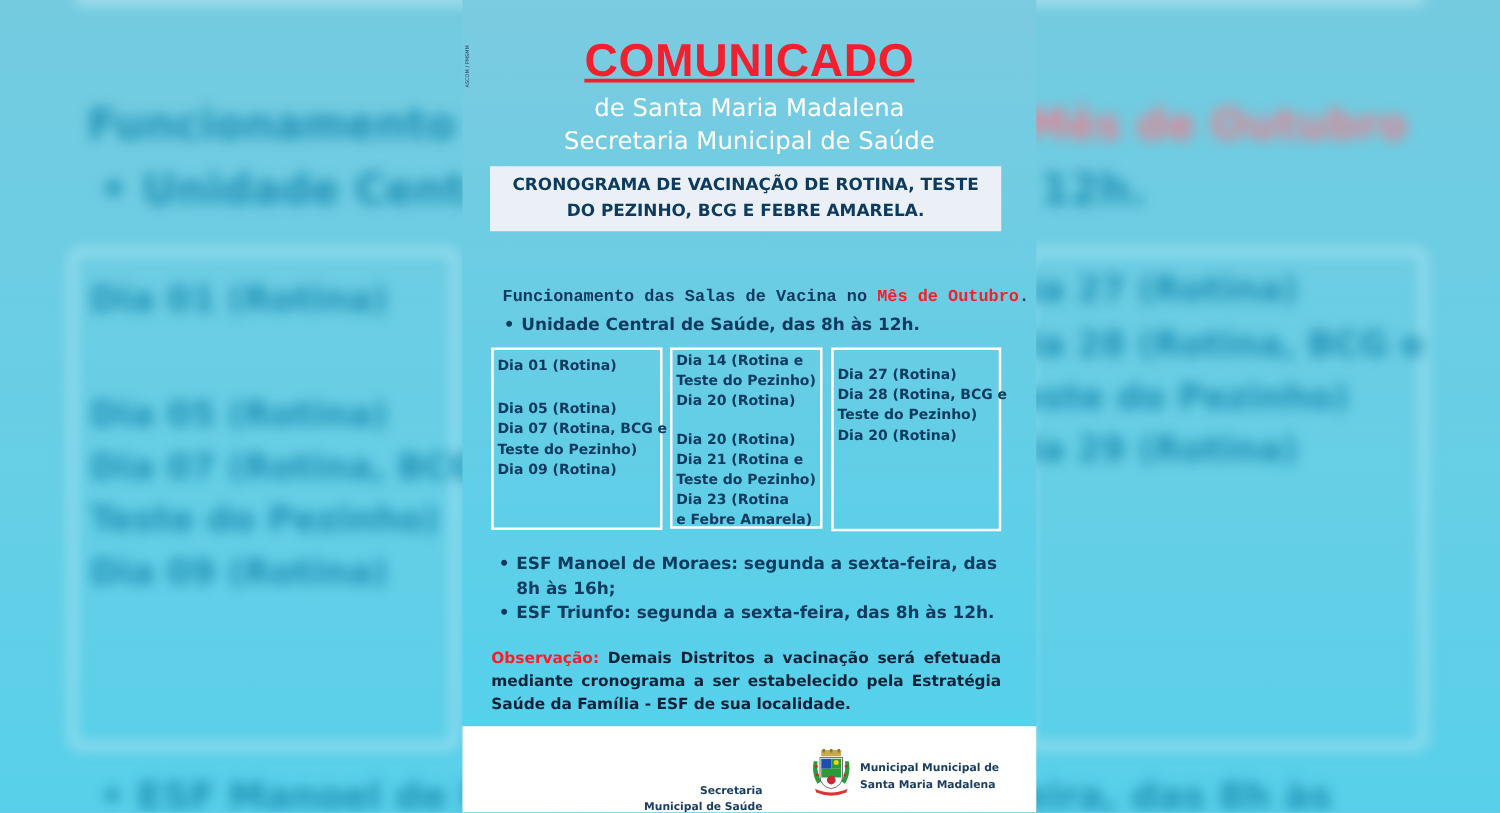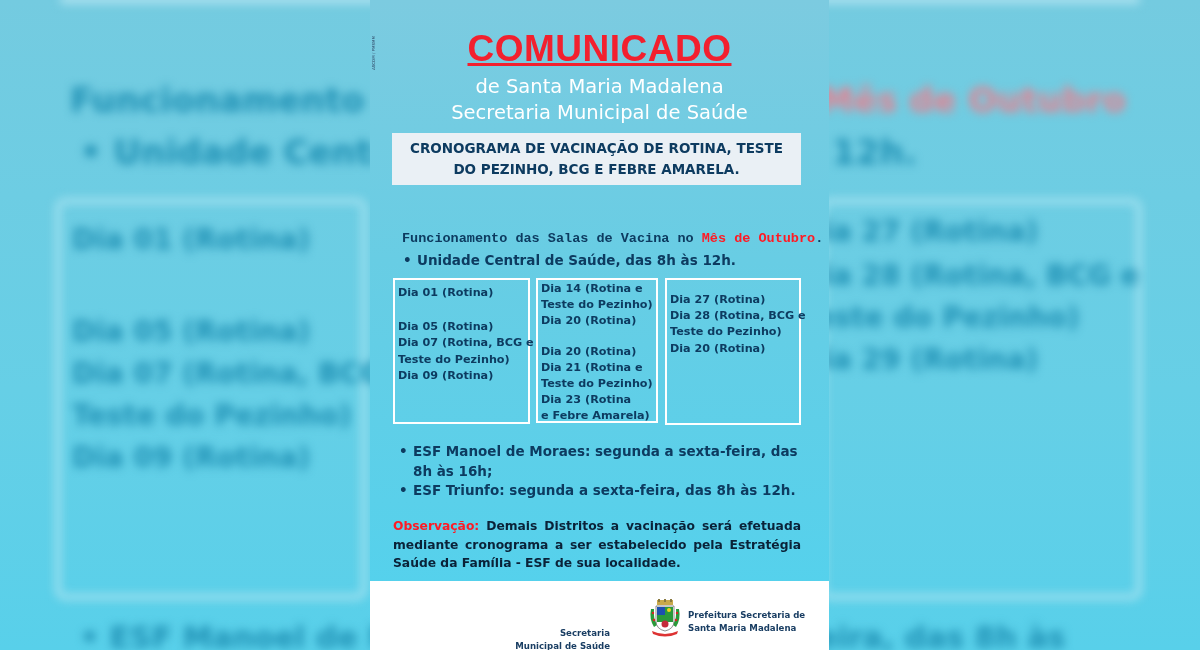--- a/index.html
+++ b/index.html
@@ -202,17 +202,17 @@
         <circle cx="28" cy="21" r="1.2" fill="#d22"></circle>
       <path d="M8 7 H26 V22 Q26 30 17 32 Q8 30 8 22 Z" fill="#ffffff" stroke="#444" stroke-width="0.6"></path>
       <rect x="9" y="8" width="8" height="8" fill="#1d4fb0"></rect>
       <rect x="17" y="8" width="8" height="8" fill="#2a9a3a"></rect>
       <circle cx="21" cy="11" r="2" fill="#f3d21a"></circle>
       <rect x="9" y="16" width="16" height="7" fill="#2a9a3a"></rect>
       <circle cx="17" cy="25" r="3.5" fill="#c42a3a"></circle>
       <path d="M4 32 Q17 38 30 32 L29 35 Q17 40 5 35 Z" fill="#d33"></path>
     </svg>
     <div class="foot-right">
-      <div>Prefeitura Secretaria de</div>
+      <div>Municipal Municipal de</div>
       <div>Santa Maria Madalena</div>
     </div>
   </div>
 </div>
 
 </body></html>

